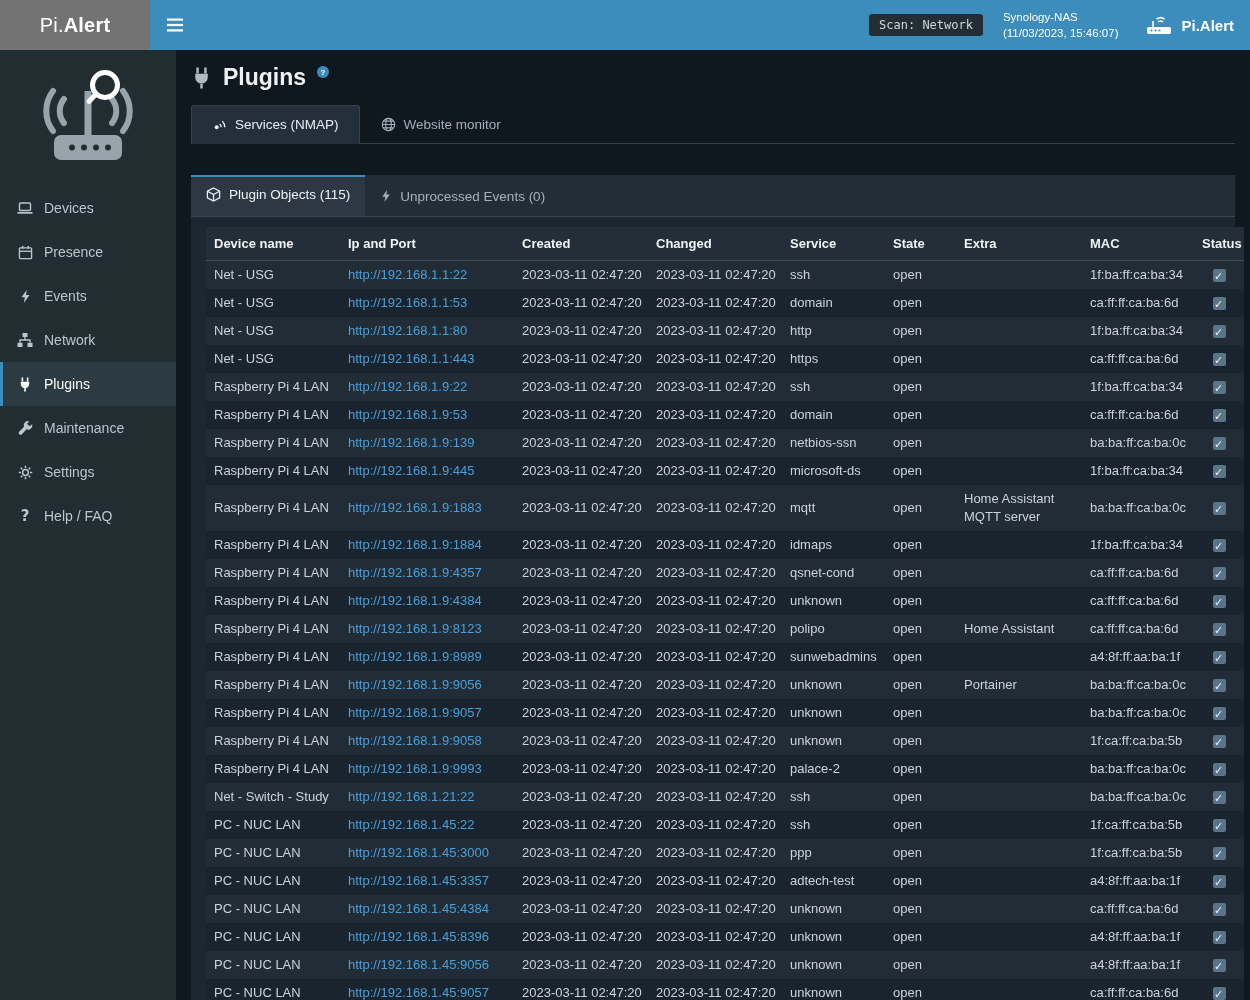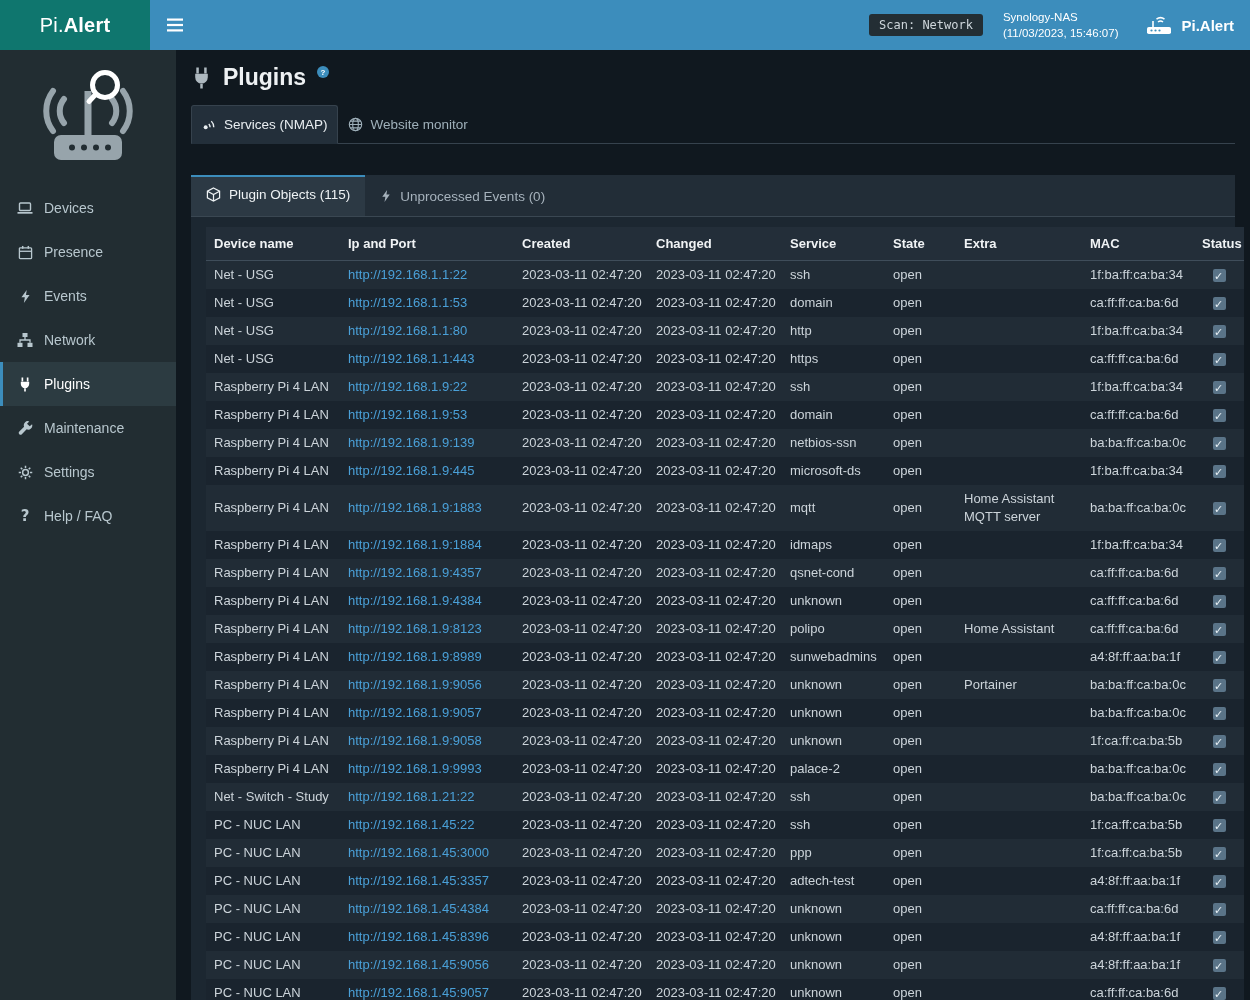--- a/index.html
+++ b/index.html
@@ -4,21 +4,21 @@
 <style>
   * { box-sizing: border-box; margin: 0; padding: 0; }
   html,body { width:1250px; height:1000px; overflow:hidden; }
   body {
     font-family: "Liberation Sans","DejaVu Sans",sans-serif;
     background:#10181f; color:#ccd4da; font-size:13px;
   }
   
   .topbar { height:50px; display:flex; }
   .brand {
-    width:150px; background:#0f766e; color:#fff; display:flex;
+    width:150px; background:#737373; color:#fff; display:flex;
     align-items:center; justify-content:center; font-size:20px; letter-spacing:.2px;
   }
   .brand b { font-weight:bold; }
   .topbar-main { flex:1; background:#3c8dbc; display:flex; align-items:center; color:#fff; }
   .hamburger { padding:0 17px; height:50px; display:flex; align-items:center; cursor:pointer; color:#fff; }
   .topbar-spacer { flex:1; }
   .scan-badge {
     font-family:"DejaVu Sans Mono","Liberation Mono",monospace; font-size:12px;
     background:#232e34; color:#ced6db; padding:4px 10px; border-radius:3px; margin-right:20px;margin-left:44px;
   }
@@ -42,21 +42,21 @@
   .main { flex:1; padding:6px 15px 0 15px; overflow:hidden; }
   .page-title { display:flex; align-items:flex-start; gap:11px; color:#eef1f3; font-size:23px; font-weight:bold; margin:8px 0 14px; }
   .page-title .ticon { color:#aeb9c0; margin-top:3px; display:flex; }
   .title-badge {
     width:12px; height:12px; background:#3c8dbc; border-radius:50%; color:#fff;
     font-size:8px; font-weight:bold; display:flex; align-items:center; justify-content:center; margin-top:2px; cursor:pointer;
   }
   
   .tabs { display:flex; border-bottom:1px solid #36424d; }
   .tab {
-    display:flex; align-items:flex-start; gap:8px; padding:11px 9px; font-size:13.5px;
+    display:flex; align-items:flex-start; gap:8px; padding:11px 20px; font-size:13.5px;
     color:#9fb0ba; cursor:pointer; margin-bottom:-1px; border:1px solid transparent;
   }
   .tab .icon { display:flex; color:inherit; }
   .tab.active {
     background:#232f3a; color:#e9eef1; border:1px solid #36424d; border-bottom-color:#232f3a;
     border-top-left-radius:3px; border-top-right-radius:3px;
   }
   
   .panel { margin-top:31px; background:#1c2731; min-height:800px; }
   .subtabs { display:flex; background:#222d37; border-bottom:1px solid #3a4752; }

